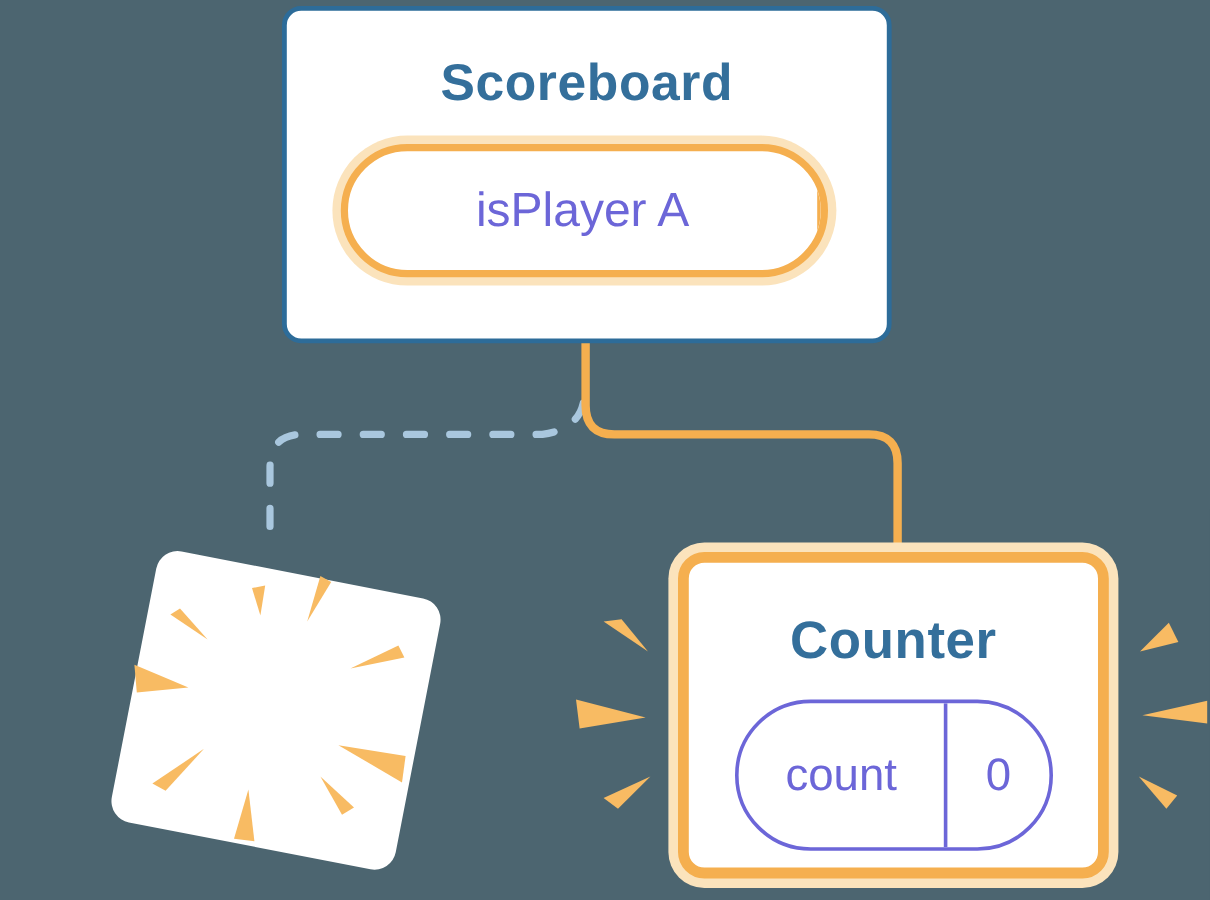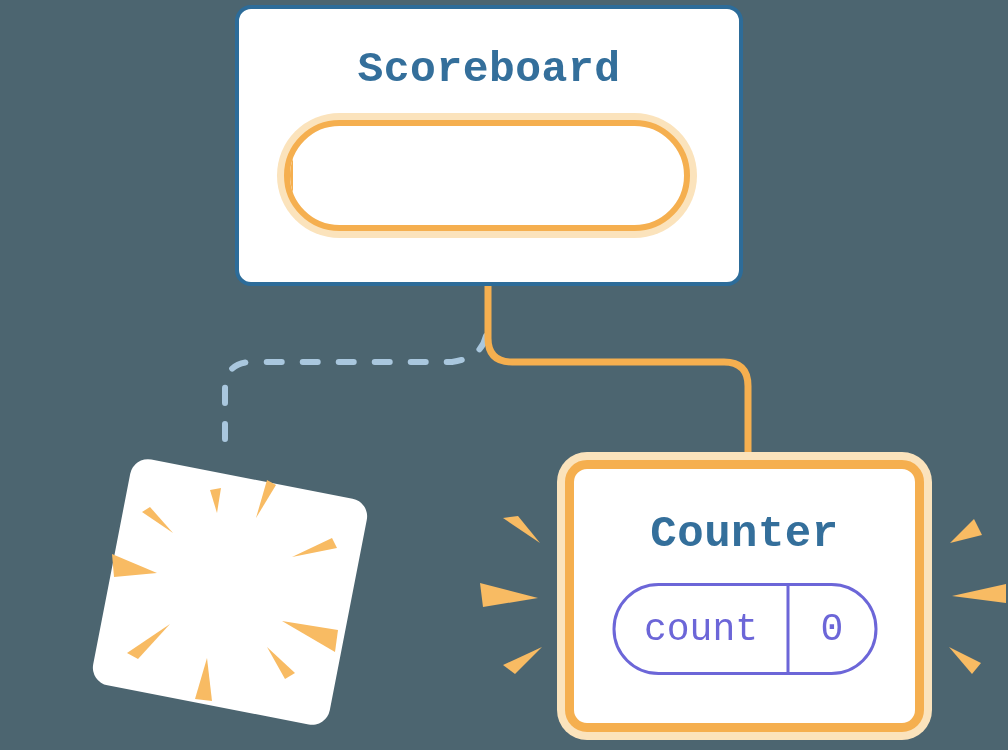--- a/index.html
+++ b/index.html
@@ -4,21 +4,21 @@
 <style>
   :root { }
   html,body { margin:0; padding:0; }
   body { background: var(--canvas-bg,#4C6570); }
   .stage {
     position: relative;
     width: 1008px;
     height: 750px;
     background: var(--canvas-bg,#4C6570);
     overflow: hidden;
-    font-family: Liberation Mono, monospace;
+    font-family: Liberation Sans, sans-serif;
   }
   .layer {
     position: absolute;
     left: 0; top: 0;
     width: 1008px; height: 750px;
     display: block;
   }
   
   .scoreboard-card {
     position: absolute;
@@ -90,21 +90,21 @@
     text-align: center;
     font-size: 44px;
     font-weight: bold;
     letter-spacing: 0.5px;
     color: var(--title-blue,#346F9B);
   }
   .counter-pill {
     position: absolute;
     left: 50%; top: 114px;
     transform: translateX(-50%);
-    width: 265px; height: 92px;
+    width: 265px; height: 126px;
     box-sizing: border-box;
     background: #ffffff;
     border: 3px solid var(--state-purple,#6C66D8);
     border-radius: 999px;
     display: flex;
     align-items: stretch;
     overflow: hidden;
   }
   .counter-pill .pill-cell { font-size: 38px; }
   .counter-pill .pill-cell.name  { flex: 174 0 0; }
@@ -151,20 +151,21 @@
       <polygon points="950,543 974,519 982,535"></polygon>
       <polygon points="952,596 1006,584 1006,603"></polygon>
       <polygon points="949,647 981,663 972,674"></polygon>
     </g>
   </svg>
 
   <div class="scoreboard-card">
     <div class="card-title">Scoreboard</div>
     <div class="pill-outer">
       <div class="pill-orange">
+        <div class="pill-cell name">isPlayer A</div>
         <div class="pill-divider-orange"></div>
       </div>
     </div>
   </div>
 
   <div class="counter-outer">
     <div class="counter-inner">
       <div class="card-title">Counter</div>
       <div class="counter-pill">
         <div class="pill-cell name">count</div>

